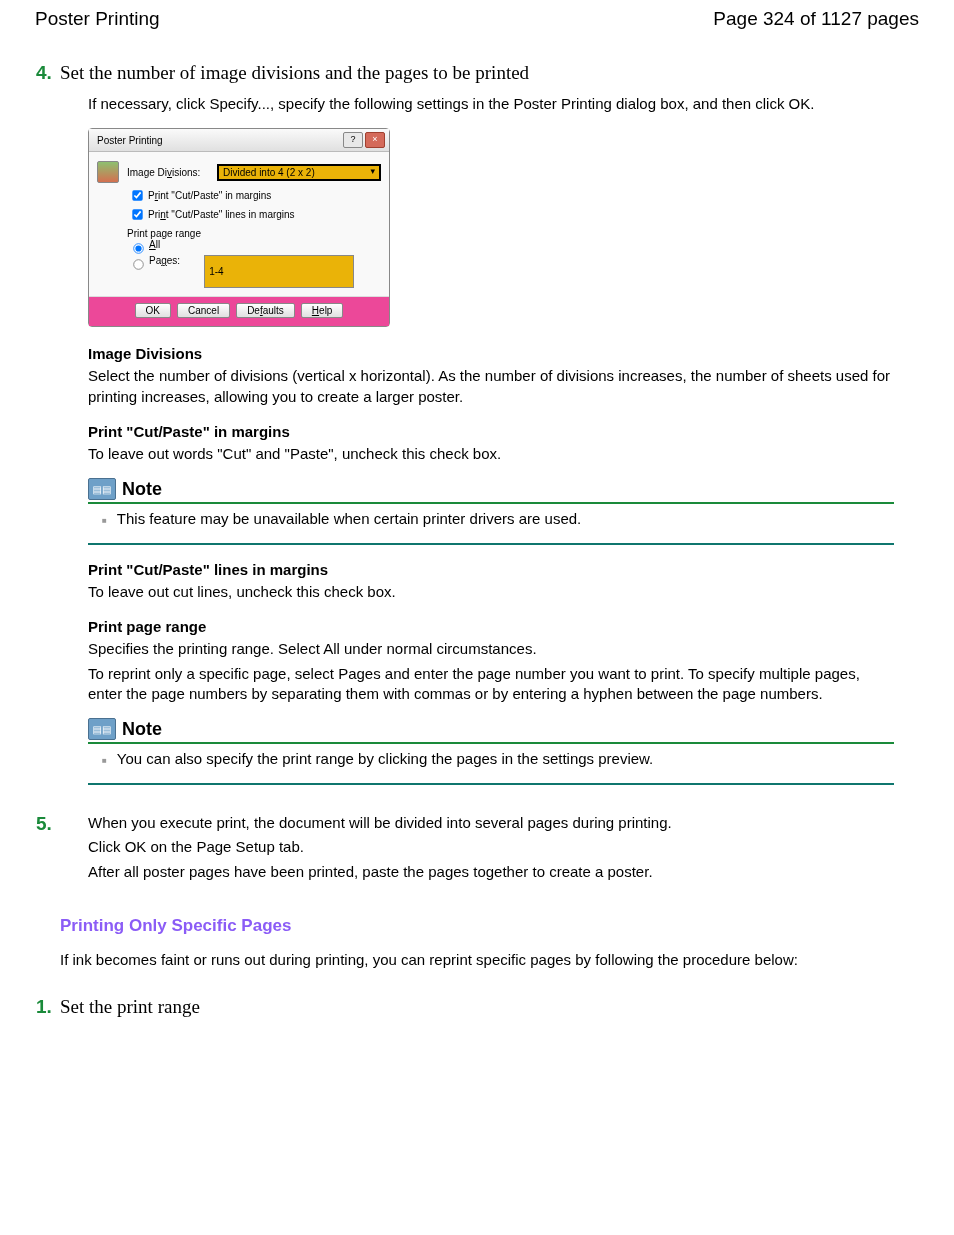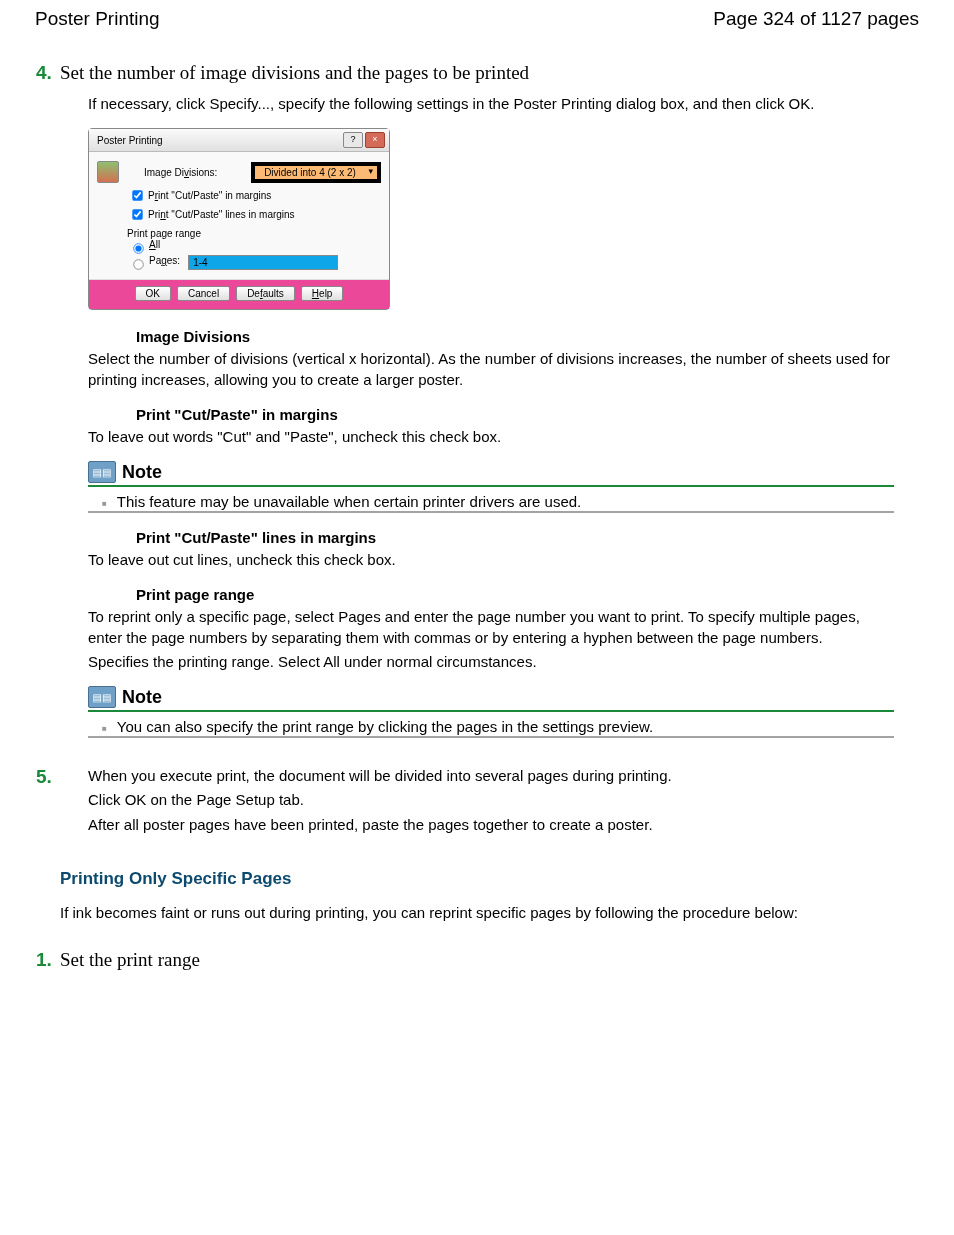--- a/index.html
+++ b/index.html
@@ -40,24 +40,23 @@
   .step-body {
     margin-left: 28px;
   }
   .step-body p {
     margin: 4px 0;
     line-height: 1.35;
   }
   .bold-term {
     font-weight: bold;
     margin-top: 16px;
-    margin-left: 48px;
   }
   .section-heading {
-    color: #0c4a6e;
+    color: #8b5cf6;
     font-weight: bold;
     font-size: 17px;
     margin-top: 34px;
     margin-bottom: 8px;
   }
   
   .note {
     margin: 14px 0 8px 28px;
   }
   .note-title-row {
@@ -77,22 +76,22 @@
     align-items: center;
     justify-content: center;
     font-size: 10px;
     color: #fff;
   }
   .note-title {
     font-weight: bold;
     font-size: 18px;
   }
   .note-body {
-    border-bottom: 2px solid #a3a3a3;
-    padding: 6px 0 1px 14px;
+    border-bottom: 2px solid #0f766e;
+    padding: 6px 0 16px 14px;
   }
   .note-body .bullet {
     display: flex;
     align-items: flex-start;
   }
   .note-body .bullet::before {
     content: "■";
     color: #999;
     font-size: 8px;
     margin-right: 10px;
@@ -121,48 +120,47 @@
     width: 18px; height: 14px;
     border: 1px solid #888; border-radius:2px;
     background:#e8e8e8;
     font-size:9px; line-height:12px; text-align:center;
   }
   .wbtn.close { background:#d46a5a; color:#fff; border-color:#a04030;}
   .dialog-body {
     padding: 6px 8px 8px 8px;
     background: #f9f9f9;
   }
-  .drow { display:flex; align-items:center; margin:3px 0;gap:17px; }
+  .drow { display:flex; align-items:center; margin:3px 0; }
   .dicon {
     width:20px; height:20px;
     background: linear-gradient(#8ec070,#d47050);
     border:1px solid #888; border-radius:2px;
     margin-right:8px;
     flex-shrink:0;
   }
   .dlabel { width: 90px; }
   .dselect {
     flex:1;
-    border:4px solid #000000;
-    background:#fdba74;
+    border:2px solid #000000;
+    background:#eab308;
     padding:1px 16px 1px 4px;
     position:relative;
-    text-align:center;
   }
   .dselect::after {
     content:"▾"; position:absolute; right:4px; top:0; font-size:9px;
   }
   .dcheck { margin-left: 30px; display:flex; align-items:center; }
   .dcheck input { margin-right:4px; transform:scale(0.8); }
   .dgroup-title { margin-left:30px; margin-top:4px; }
   .dradio { margin-left:30px; display:flex; align-items:flex-start; }
   .dradio input { margin-right:4px; transform:scale(0.8); }
   .dpages-input {
-    border:1px solid #888; background:#0ea5e9;
-    width:140px; padding:1px 4px; margin-left:8px;
+    border:1px solid #888; background:#eab308;
+    width:140px; padding:10px 4px; margin-left:24px;
   }
   .dhint { margin-left:30px; font-size:9px; line-height:1.25; margin-top:2px; }
   .dialog-buttons {
     display:flex; justify-content:center; gap:6px;
     padding:6px 8px 8px; background:#ec4899; border-top:1px solid #ddd;
   }
   .dbtn {
     border:1px solid #888; border-radius:2px;
     background:linear-gradient(#fff,#e0e0e0);
     padding:1px 10px; font-size:10px;
@@ -244,22 +242,22 @@
           <span>This feature may be unavailable when certain printer drivers are used.</span>
         </div>
     </div>
   </div>
 
   <div class="step-body" style="margin-top:8px;">
     <div class="bold-term">Print "Cut/Paste" lines in margins</div>
     <p>To leave out cut lines, uncheck this check box.</p>
 
     <div class="bold-term">Print page range</div>
+    <p>Specifies the printing range. Select All under normal circumstances.</p>
     <p>To reprint only a specific page, select Pages and enter the page number you want to print. To specify multiple pages, enter the page numbers by separating them with commas or by entering a hyphen between the page numbers.</p>
-    <p>Specifies the printing range. Select All under normal circumstances.</p>
   </div>
 
   <div class="note">
     <div class="note-title-row">
       <span class="note-icon">▤▤</span>
       <span class="note-title">Note</span>
     </div>
     <div class="note-body">
       <div class="bullet">
           <span>You can also specify the print range by clicking the pages in the settings preview.</span>

